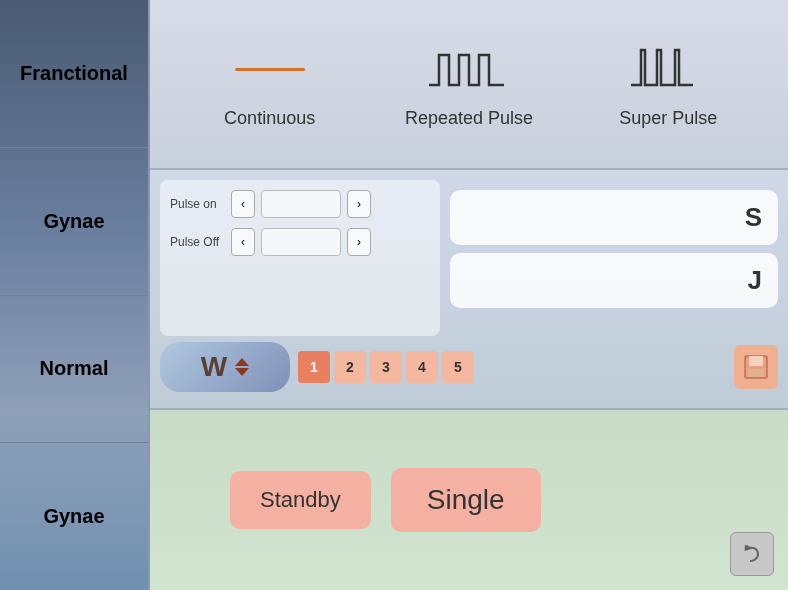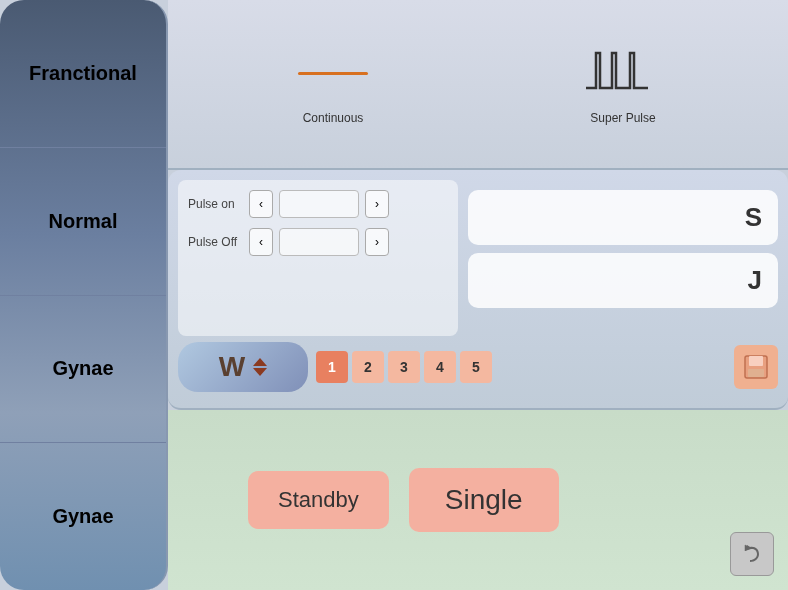--- a/index.html
+++ b/index.html
@@ -7,27 +7,26 @@
       width: 788px;
       height: 590px;
       overflow: hidden;
       font-family: Arial, sans-serif;
       background: #c8d0dc;
       display: flex;
     }
 
     
     .sidebar {
-      width: 168px;
+      width: 150px;
       height: 590px;
       background: linear-gradient(180deg, #4a5a72 0%, #6b7fa0 40%, #8fa0b8 70%, #7090b0 100%);
       display: flex;
       flex-direction: column;
       border-right: 2px solid #8898b0;
-      border-radius: 24px;
     }
     .sidebar-item {
       flex: 1;
       display: flex;
       align-items: center;
       justify-content: center;
       border-bottom: 1px solid #7080a0;
       color: #000;
       font-size: 20px;
       font-weight: bold;
@@ -62,36 +61,35 @@
       width: 140px;
     }
     .waveform-icon {
       width: 100px;
       height: 60px;
       display: flex;
       align-items: center;
       justify-content: center;
     }
     .waveform-label {
-      font-size: 12px;
+      font-size: 18px;
       color: #333;
     }
 
     
     svg.waveform { width: 90px; height: 50px; }
 
     
     .middle-section {
       background: linear-gradient(180deg, #d0d8e8 0%, #c0ccd8 100%);
       height: 240px;
       display: flex;
       padding: 10px;
       gap: 10px;
       border-bottom: 2px solid #a0b0c0;
-      border-radius: 13px;
     }
 
     .pulse-controls {
       background: rgba(255,255,255,0.5);
       border-radius: 8px;
       padding: 10px;
       width: 280px;
       display: flex;
       flex-direction: column;
       gap: 10px;
@@ -289,42 +287,50 @@
     }
   </style>
 </head>
 <body>
 
 <div class="sidebar">
   <div class="sidebar-item">
     <span>Franctional</span>
   </div>
   <div class="sidebar-item">
+    <span>Gynae</span>
+  </div>
+  <div class="sidebar-item">
     <span>Normal</span>
-  </div>
-  <div class="sidebar-item">
-    <span>Gynae</span>
   </div>
   <div class="sidebar-item">
     <span>Gynae</span>
   </div>
 </div>
 
 <div class="main">
 
   <div class="waveform-section">
 
     <div class="waveform-item">
       <div class="waveform-icon">
         <div class="continuous-line"></div>
       </div>
       <span class="waveform-label">Continuous</span>
     </div>
 
 
+    <div class="waveform-item">
+      <div class="waveform-icon">
+        <svg class="waveform" viewBox="0 0 90 50">
+          <polyline points="5,40 5,40 15,40 15,10 25,10 25,40 35,40 35,10 45,10 45,40 55,40 55,10 65,10 65,40 80,40" fill="none" stroke="#333" stroke-width="2.5"></polyline>
+        </svg>
+      </div>
+      <span class="waveform-label">Repeated Pulse</span>
+    </div>
 
     <div class="waveform-item">
       <div class="waveform-icon">
         <svg class="waveform" viewBox="0 0 90 50">
 
           <polyline points="8,40 8,40 18,40 18,5 22,5 22,40 34,40 34,5 38,5 38,40 52,40 52,5 56,5 56,40 70,40" fill="none" stroke="#333" stroke-width="2.5"></polyline>
         </svg>
       </div>
       <span class="waveform-label">Super Pulse</span>
     </div>

